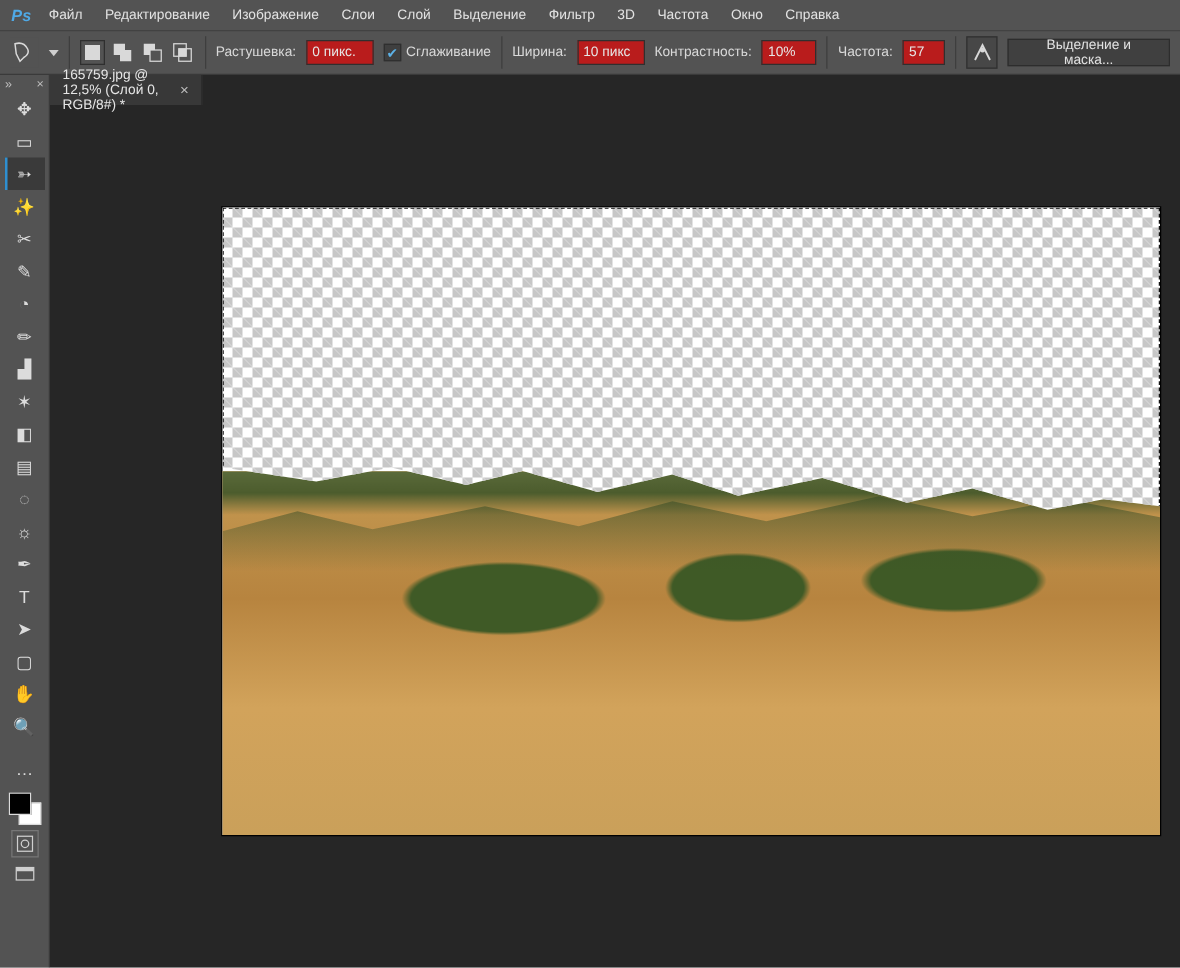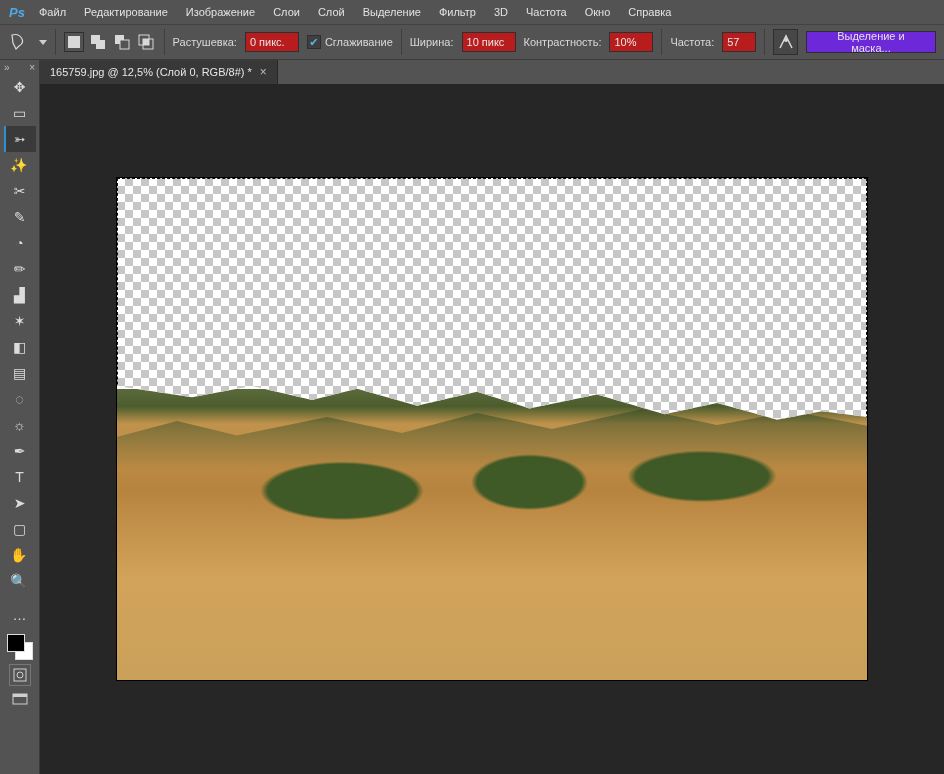--- a/index.html
+++ b/index.html
@@ -73,21 +73,21 @@
   .checkbox-box {
     width:14px;height:14px;background:#3f3f3f;border:1px solid #2f2f2f;
     display:flex;align-items:center;justify-content:center;color:#5cb1e6;font-size:11px;
   }
   .brushlike-icon {
     width:26px;height:26px;background:#474747;border:1px solid #2f2f2f;
     display:flex;align-items:center;justify-content:center;
   }
   .right-btn {
     margin-left:auto;
-    background:#6d28d9;border:1px solid #2d2d2d;color:#e2e2e2;
+    background:#404040;border:1px solid #2d2d2d;color:#e2e2e2;
     height:22px;padding:0 12px;font-size:11px;
     display:flex;align-items:center;
   }
 
   .content-row {
     display:flex; height:calc(774px - 24px - 36px);
   }
 
   .tools-side {
     width:40px; background:#535353; border-right:1px solid #3a3a3a;
@@ -114,21 +114,21 @@
     margin:6px auto 4px; position:relative; width:26px;height:26px;
   }
   .cp-front { position:absolute; top:0; left:0; width:18px;height:18px; background:#000; border:1px solid #dcdcdc; }
   .cp-back { position:absolute; top:8px; left:8px; width:18px;height:18px; background:#fff; border:1px solid #dcdcdc; }
   .quickmask-btn {
     width:22px;height:22px;margin:0 auto;border:1px solid #777;
     display:flex;align-items:center;justify-content:center;
   }
 
   .work-area {
-    flex:1; background:#262626; display:flex; flex-direction:column;
+    flex:1; background:#262626; display:flex; 
     position:relative;
   }
   .doc-tabstrip {
     height:24px; background:#535353;display:flex;align-items:flex-end;
   }
   .doc-tab {
     background:#383838; color:#e6e6e6; height:24px; padding:0 10px;
     display:flex;align-items:center;gap:8px; font-size:11px;
     border-right:1px solid #282828;
   }

